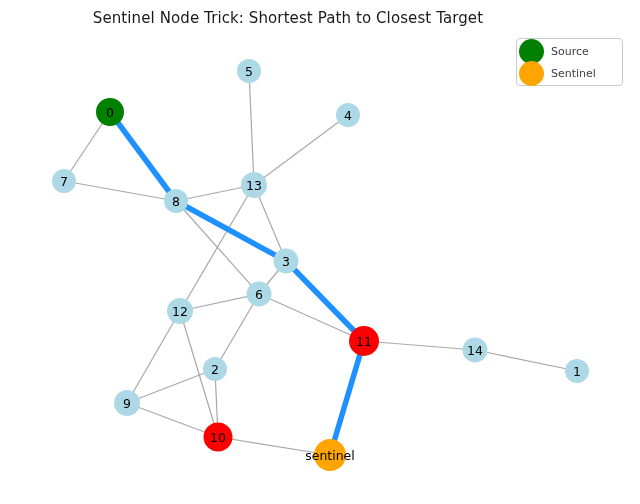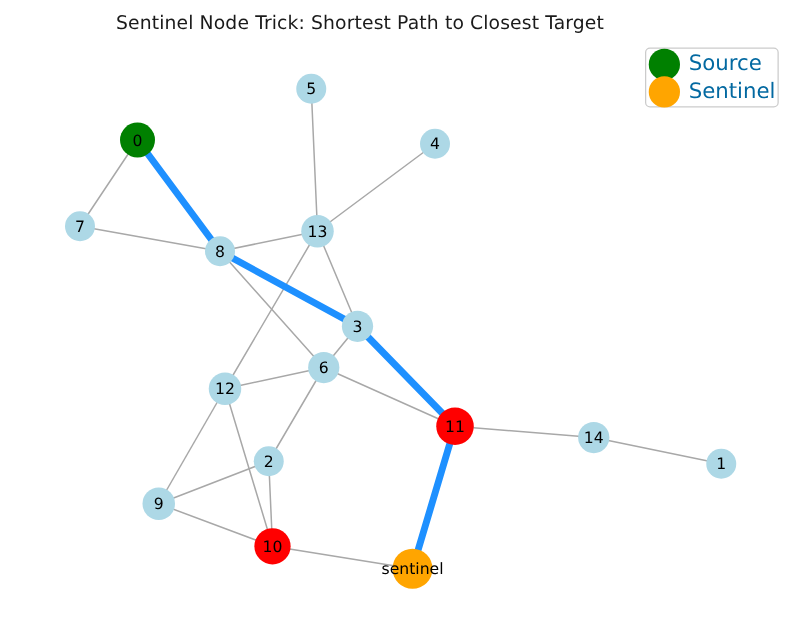--- a/index.html
+++ b/index.html
@@ -40,22 +40,22 @@
     height: 22px;
     gap: 7px;
   }
   .legend-dot {
     width: 25px;
     height: 25px;
     border-radius: 50%;
     flex: 0 0 25px;
   }
   .legend-label {
-    font-size: 17px;
-    color: #0369a1;
+    font-size: 11px;
+    color: #404040;
     white-space: nowrap;
   }
 </style>
 </head>
 <body>
 
 <div class="figure">
   <div class="figure-title">Sentinel Node Trick: Shortest Path to Closest Target</div>
 
   <svg class="graph" width="640" height="504" viewBox="0 0 640 504">

